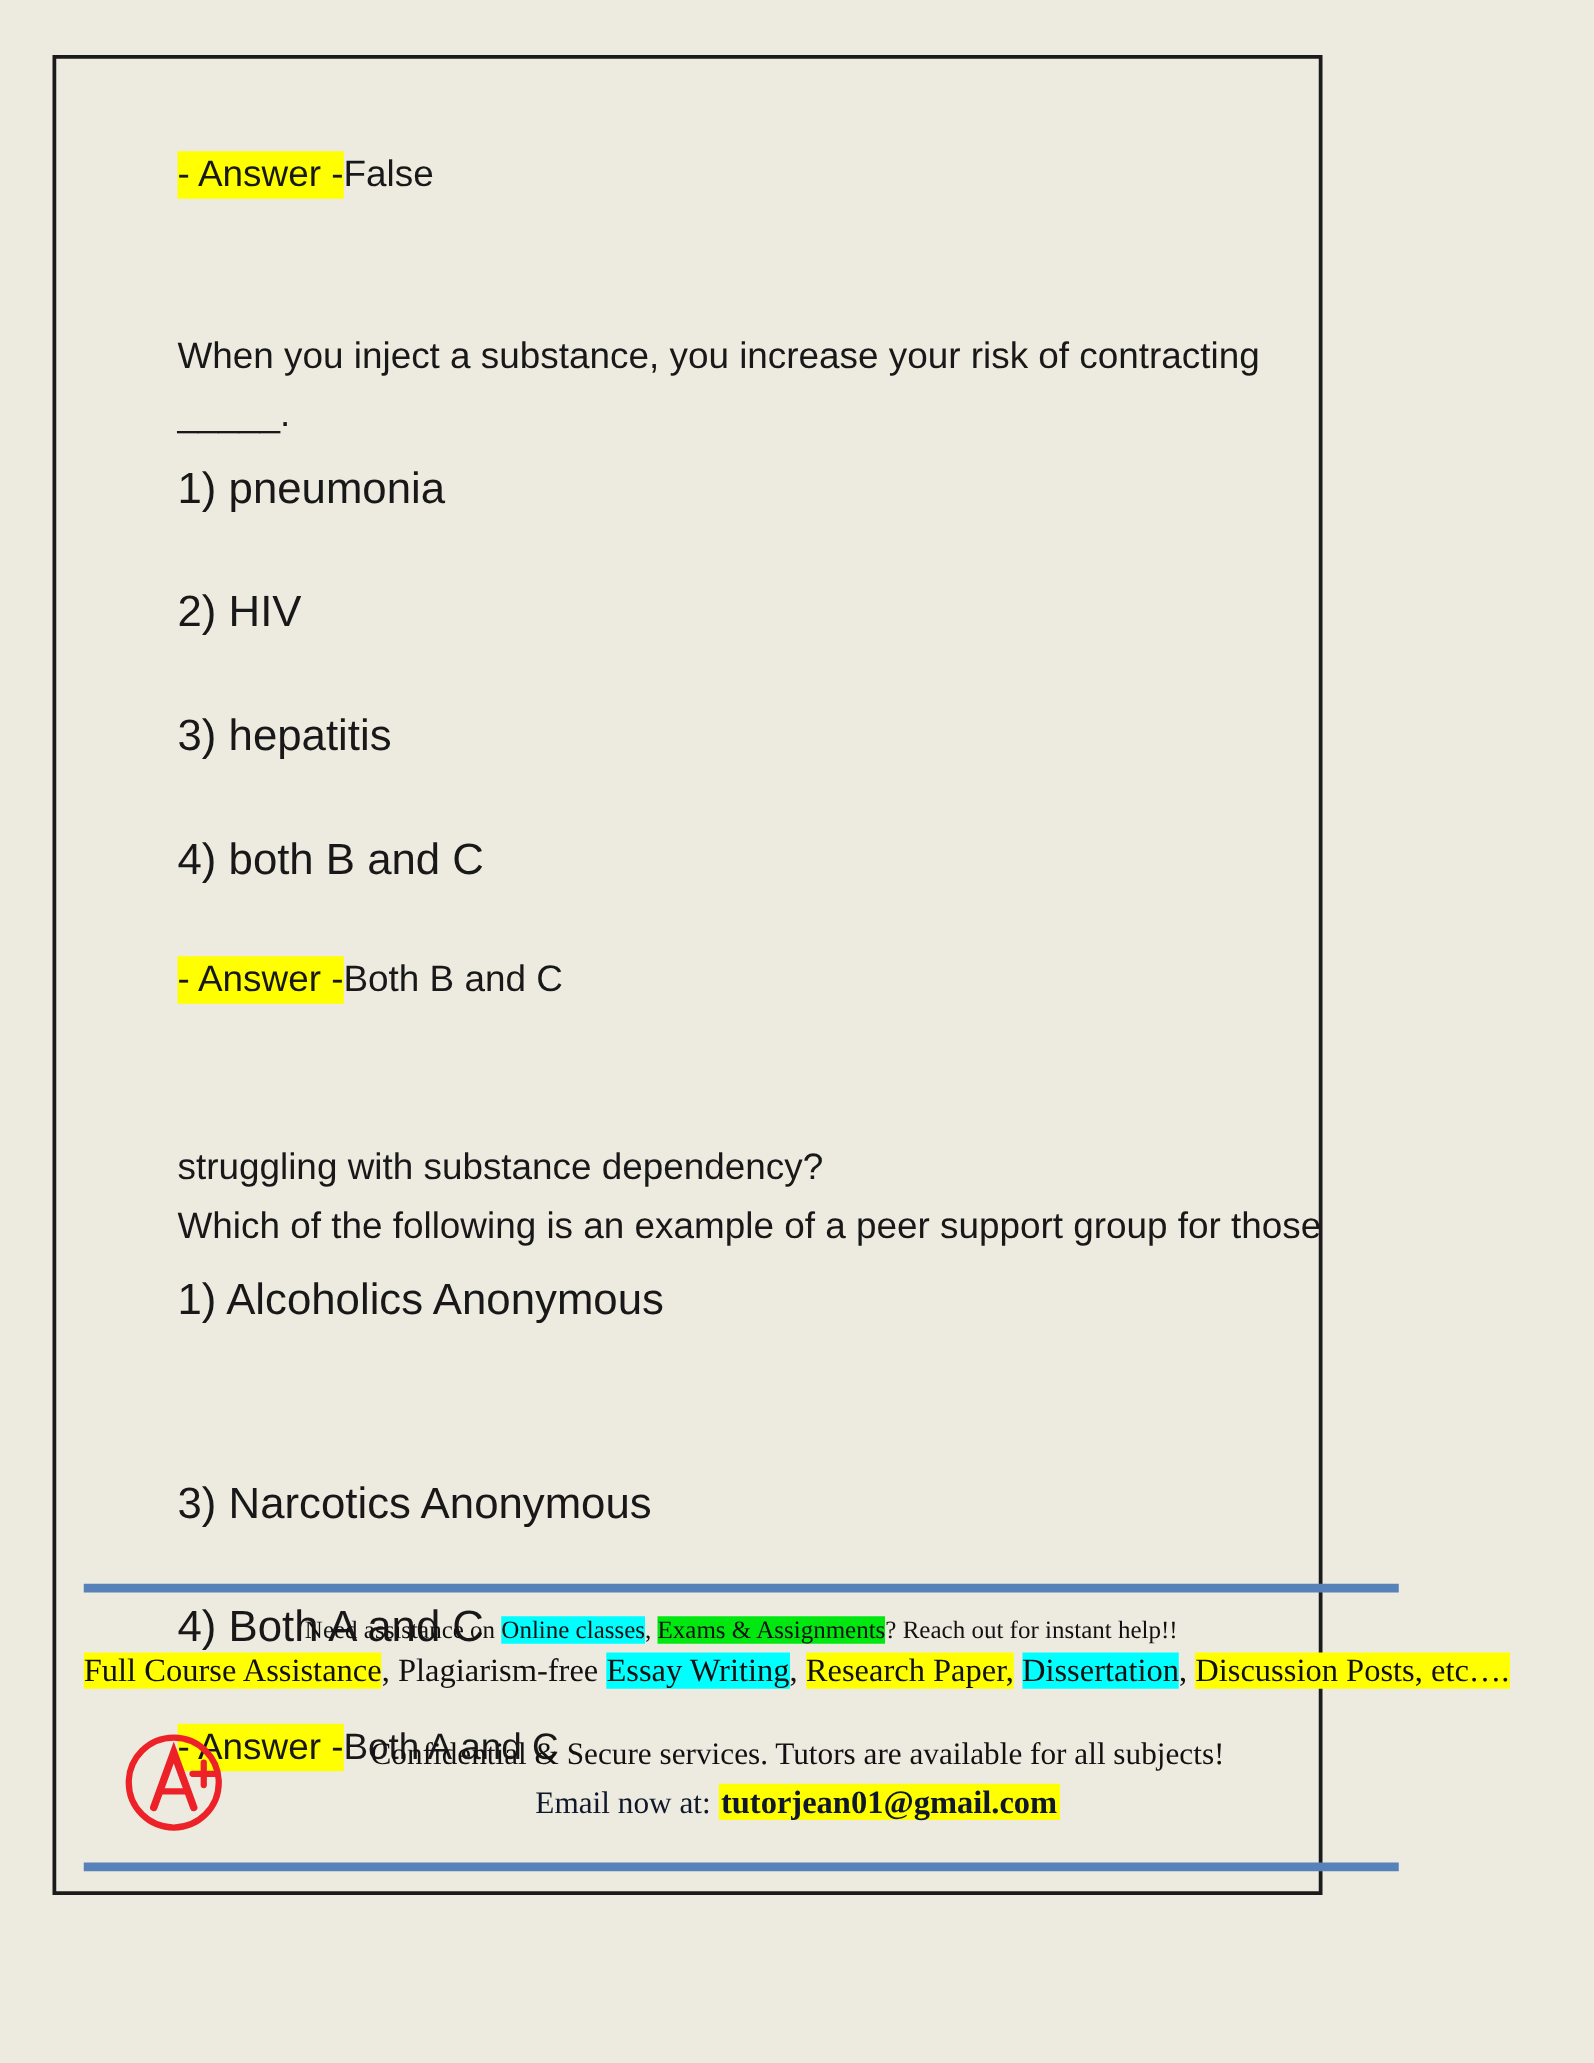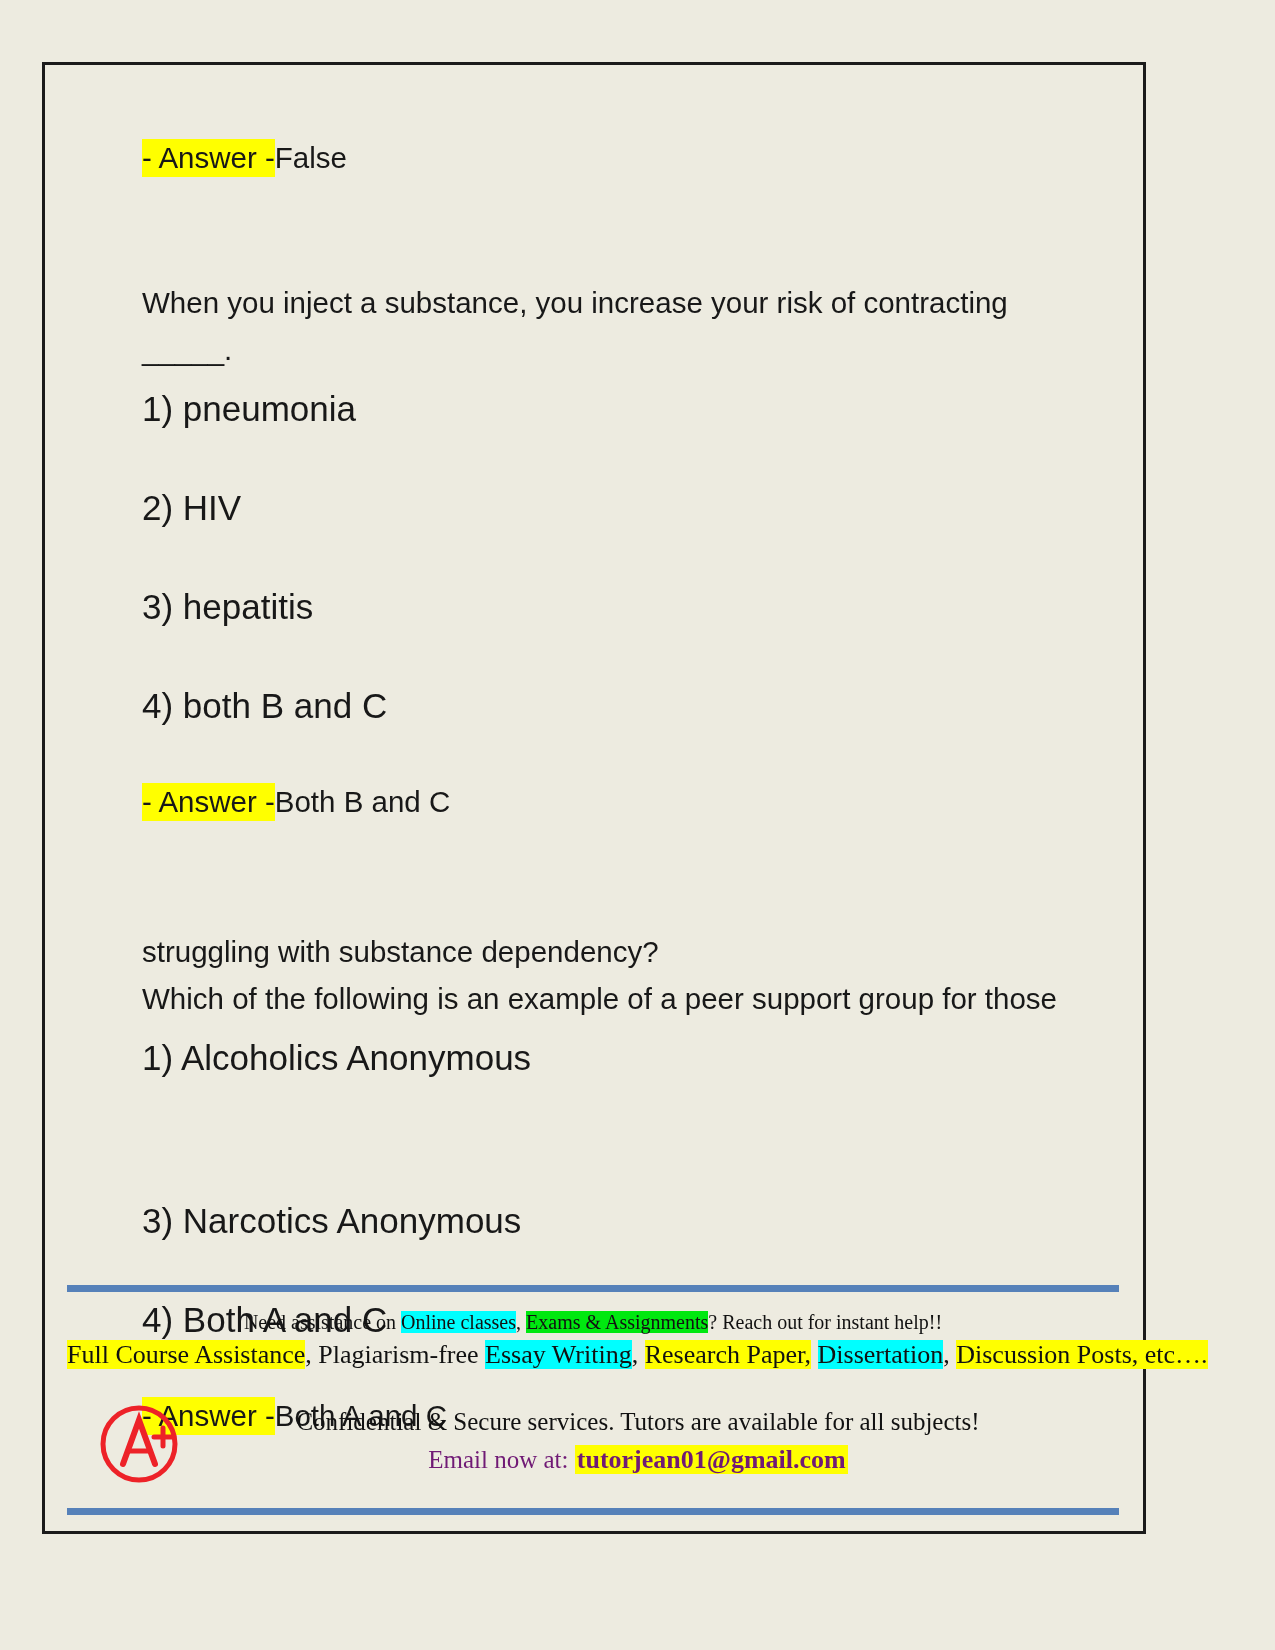--- a/index.html
+++ b/index.html
@@ -14,25 +14,24 @@
     background: #edebe0;
     font-family: "Liberation Sans", sans-serif;
     overflow: hidden;
   }
 
   
   #page-frame {
     position: absolute;
     left: 42px;
     top: 44px;
-    width: 1104px;
+    width: 1016px;
     height: 1472px;
     border: 3px solid #1b1b1b;
     background: #edebe0;
-    margin-top: 18px;
   }
 
   #page-inner {
     position: relative;
     width: 100%;
     height: 100%;
   }
 
   
   .content {
@@ -125,21 +124,21 @@
   .footer-l3 {
     font-family: "Liberation Serif", serif;
     font-size: 25px;
     line-height: 36px;
     color: #111;
   }
   .footer-l4 {
     font-family: "Liberation Serif", serif;
     font-size: 25px;
     line-height: 40px;
-    color: #701a75;
+    color: #0f172a;
   }
   .email-hl {
     background: #ffff00;
     font-weight: bold;
     font-size: 26px;
     padding: 0 2px;
   }
 </style>
 </head>
 <body>

